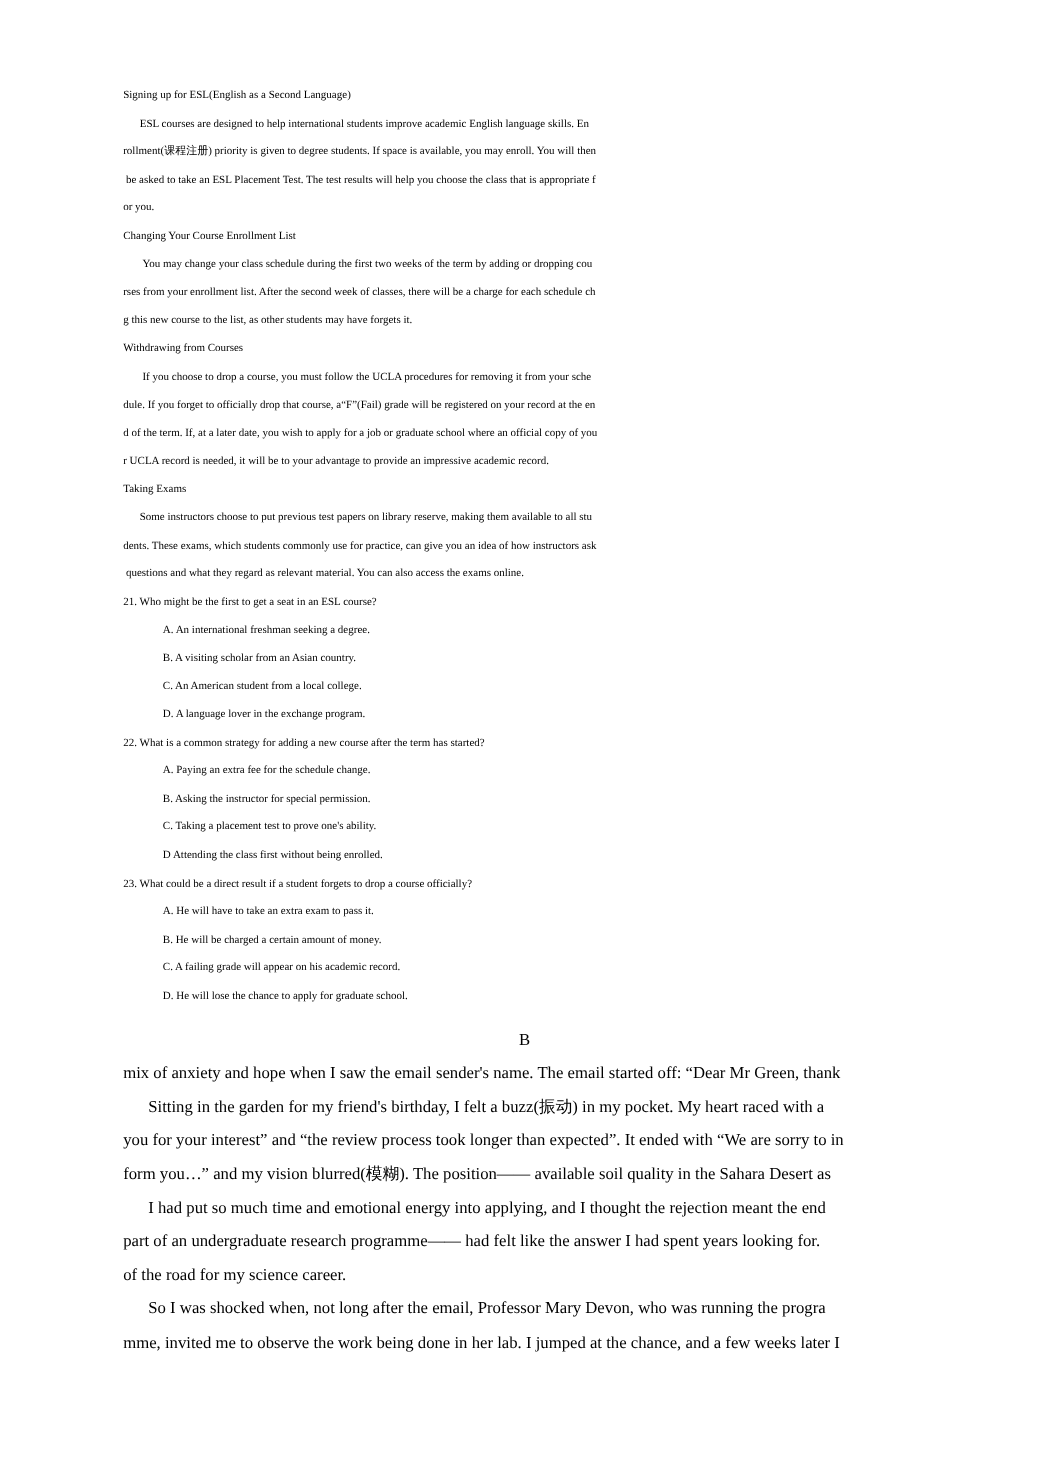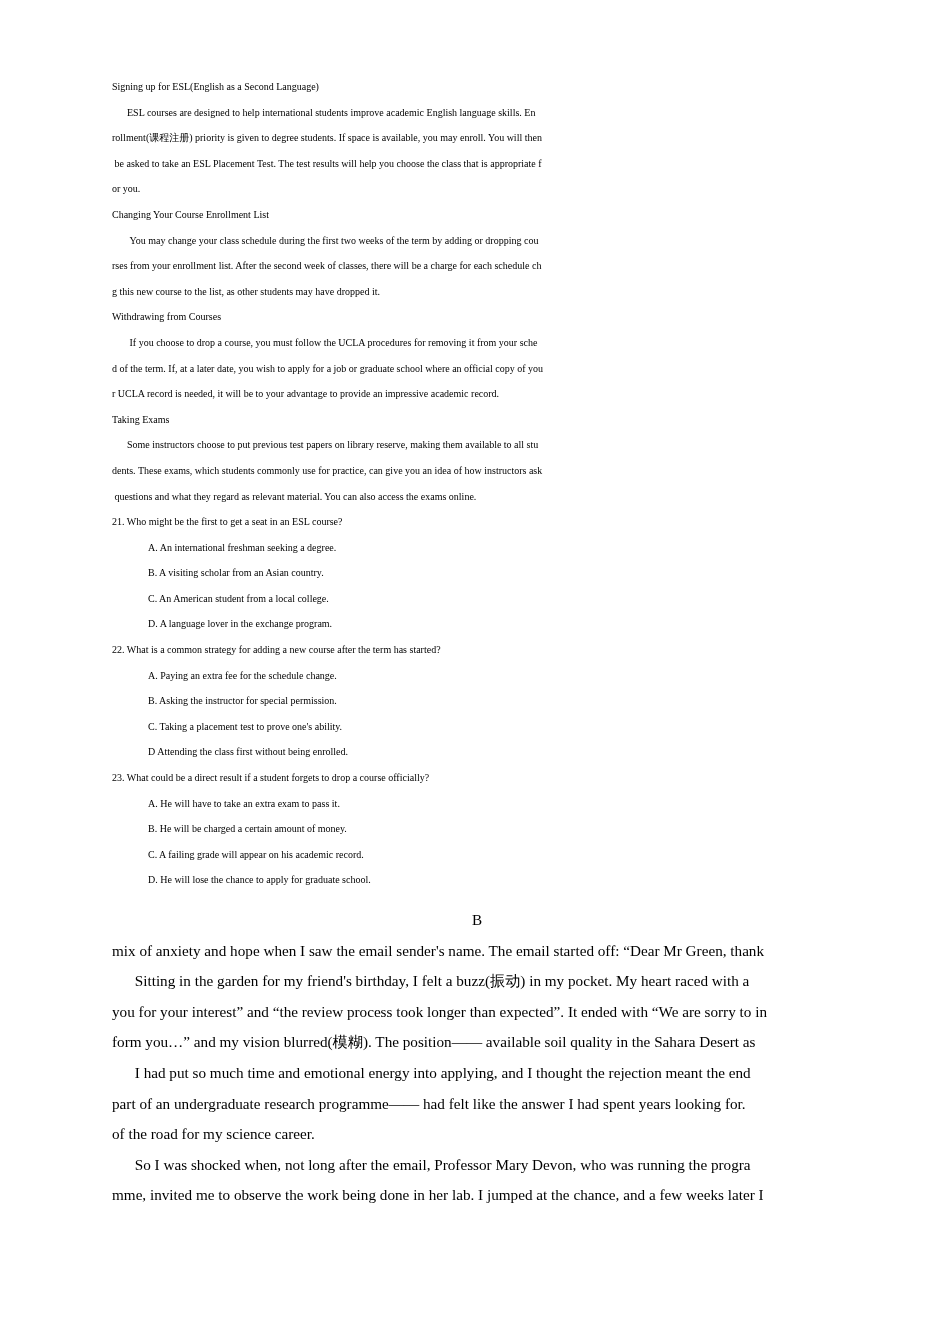--- a/index.html
+++ b/index.html
@@ -70,24 +70,25 @@
 
       <div class="heading-line">Signing up for ESL(English as a Second Language)</div>
       <div class="line">      ESL courses are designed to help international students improve academic English language skills. En</div>
       <div class="line">rollment(课程注册) priority is given to degree students. If space is available, you may enroll. You will then</div>
       <div class="line"> be asked to take an ESL Placement Test. The test results will help you choose the class that is appropriate f</div>
       <div class="line">or you.</div>
 
       <div class="heading-line">Changing Your Course Enrollment List</div>
       <div class="line">       You may change your class schedule during the first two weeks of the term by adding or dropping cou</div>
       <div class="line">rses from your enrollment list. After the second week of classes, there will be a charge for each schedule ch</div>
-      <div class="line">g this new course to the list, as other students may have dropped it.</div>
+      <div class="line">g this new course to the list, as other students may have forgets it.</div>
 
       <div class="heading-line">Withdrawing from Courses</div>
       <div class="line">       If you choose to drop a course, you must follow the UCLA procedures for removing it from your sche</div>
+      <div class="line">dule. If you forget to officially drop that course, a“F”(Fail) grade will be registered on your record at the en</div>
       <div class="line">d of the term. If, at a later date, you wish to apply for a job or graduate school where an official copy of you</div>
       <div class="line">r UCLA record is needed, it will be to your advantage to provide an impressive academic record.</div>
 
       <div class="heading-line">Taking Exams</div>
       <div class="line">      Some instructors choose to put previous test papers on library reserve, making them available to all stu</div>
       <div class="line">dents. These exams, which students commonly use for practice, can give you an idea of how instructors ask</div>
       <div class="line"> questions and what they regard as relevant material. You can also access the exams online.</div>
 
       <div class="q-line">21. Who might be the first to get a seat in an ESL course?</div>
       <div class="option-line">A. An international freshman seeking a degree.</div>

